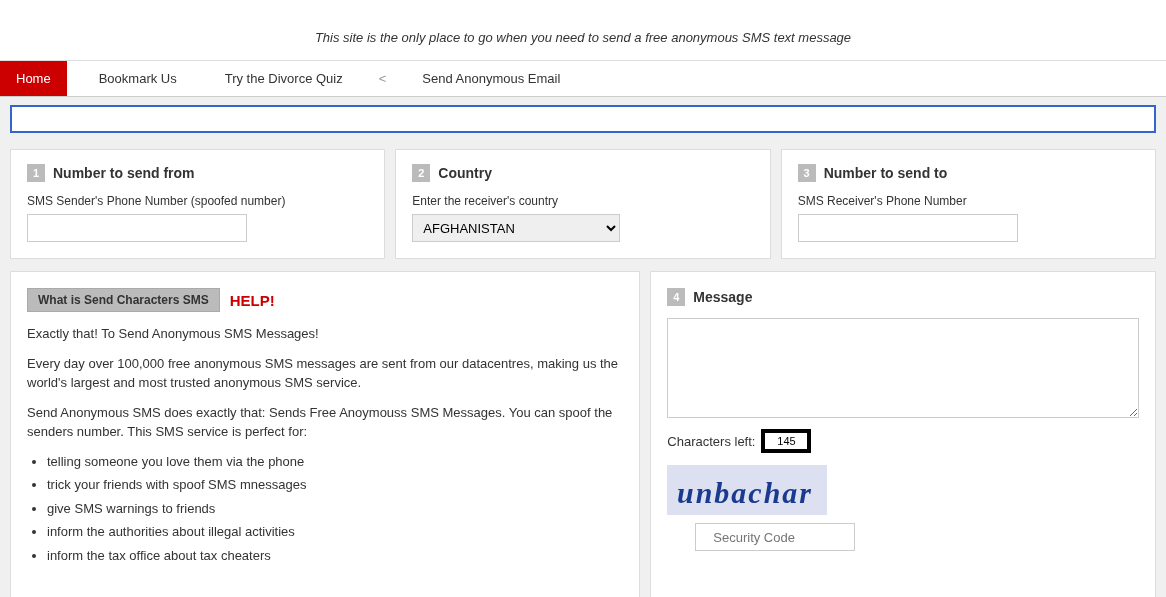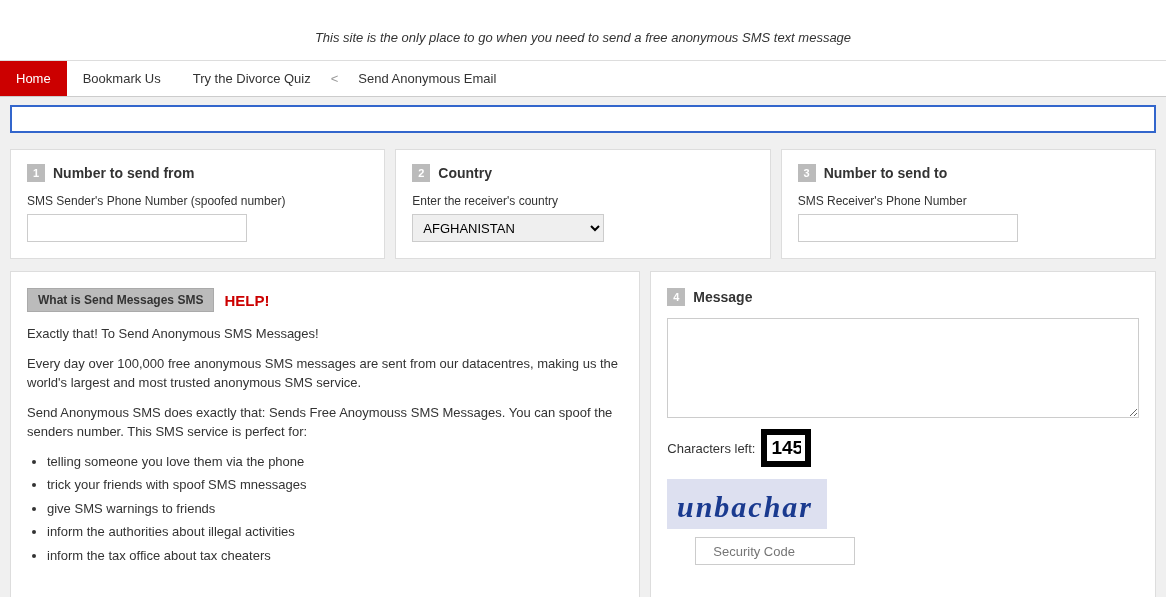--- a/index.html
+++ b/index.html
@@ -4,56 +4,56 @@
   <style>
     * { margin: 0; padding: 0; box-sizing: border-box; }
     body { font-family: Arial, sans-serif; font-size: 13px; background: #f0f0f0; color: #333; }
 
     #header { background: #fff; text-align: center; padding: 20px 10px 15px; border-bottom: 1px solid #ddd; }
     #site-title { font-size: 28px; letter-spacing: 1px; }
     #site-title .send { color: #cc0000; font-weight: bold; }
     #site-title .rest { color: #333; font-weight: bold; }
     #tagline { font-style: italic; font-size: 13px; color: #333; margin-top: 10px; }
 
-    #navbar { background: #fff; border-bottom: 1px solid #ccc; padding: 0; display: flex; align-items: stretch; }
+    #navbar { background: #fff; border-bottom: 1px solid #ccc; padding: 0; display: flex; align-items: stretch; gap: 16px; }
     #navbar a { display: inline-block; padding: 10px 16px; font-size: 13px; text-decoration: none; color: #333; }
     #navbar a.active { background: #cc0000; color: #fff; }
     #navbar .separator { padding: 10px 4px; color: #999; display: flex; align-items: center; }
 
     #search-bar { background: #fff; border: 2px solid #3366cc; margin: 8px 10px; height: 28px; }
 
     #main-content { padding: 8px 10px; }
 
     #step-boxes { display: flex; gap: 10px; margin-bottom: 12px; }
     .step-box { background: #fff; border: 1px solid #ddd; padding: 14px 16px; flex: 1; min-height: 110px; }
     .step-header { display: flex; align-items: center; margin-bottom: 12px; }
     .step-number { background: #bbb; color: #fff; font-size: 11px; font-weight: bold; width: 18px; height: 18px; display: flex; align-items: center; justify-content: center; margin-right: 8px; flex-shrink: 0; }
     .step-title { font-size: 14px; font-weight: bold; color: #333; }
     .step-box label { display: block; font-size: 12px; margin-bottom: 6px; color: #333; }
     .step-box input[type="text"] { border: 1px solid #ccc; padding: 4px 6px; font-size: 13px; width: 100%; max-width: 220px; height: 28px; }
-    .step-box select { border: 1px solid #ccc; padding: 4px 6px; font-size: 13px; width: 192px; height: 28px; }
+    .step-box select { border: 1px solid #ccc; padding: 4px 6px; font-size: 13px; width: 208px; height: 28px; }
 
     #lower-content { display: flex; gap: 10px; }
 
     #info-box { background: #fff; border: 1px solid #ddd; padding: 16px; flex: 0 0 55%; }
     .info-header { display: flex; align-items: center; margin-bottom: 12px; }
     .info-header-btn { background: #bbb; color: #333; border: 1px solid #aaa; padding: 4px 10px; font-size: 12px; margin-right: 10px; font-weight: bold; }
     .info-header-help { color: #cc0000; font-size: 15px; font-weight: bold; }
     .info-box-content p { margin-bottom: 10px; font-size: 13px; line-height: 1.5; }
     .info-box-content ul { margin-left: 20px; margin-bottom: 25px; }
     .info-box-content ul li { margin-bottom: 4px; font-size: 13px; line-height: 1.5; }
 
     #message-box { background: #fff; border: 1px solid #ddd; padding: 16px; flex: 1; }
     .msg-header { display: flex; align-items: center; margin-bottom: 12px; }
     .msg-number { background: #bbb; color: #fff; font-size: 11px; font-weight: bold; width: 18px; height: 18px; display: flex; align-items: center; justify-content: center; margin-right: 8px; flex-shrink: 0; }
     .msg-title { font-size: 14px; font-weight: bold; color: #333; }
     #message-box textarea { width: 100%; height: 100px; border: 1px solid #ccc; padding: 6px; font-size: 13px; resize: vertical; margin-bottom: 8px; }
     #chars-left-row { display: flex; align-items: center; margin-bottom: 12px; font-size: 13px; }
     #chars-left-row span { margin-right: 6px; }
-    #chars-left-input { border: 6px solid #000000; width: 50px; padding: 2px 4px; font-size: 19px; text-align: center; font-weight: bold; }
+    #chars-left-input { border: 4px solid #000000; width: 50px; padding: 2px 4px; font-size: 11px; text-align: center; }
     #captcha-area { margin-bottom: 10px; }
     #captcha-img { background: #e8e8f0; width: 160px; height: 50px; display: flex; align-items: center; justify-content: flex-end; margin-bottom: 8px; overflow: hidden; }
     #captcha-img svg text { font-family: 'Times New Roman', serif; }
     #security-code-input { border: 1px solid #ccc; padding: 4px 17px; font-size: 13px; width: 160px; height: 28px; margin-left: 28px; }
   </style>
 </head>
 <body>
 
 <div id="header">
   <div id="tagline">This site is the only place to go when you need to send a free anonymous SMS text message</div>
@@ -99,21 +99,21 @@
       <label>SMS Receiver's Phone Number</label>
       <input type="text" style="">
     </div>
 
   </div>
 
   <div id="lower-content">
 
     <div id="info-box">
       <div class="info-header">
-        <span class="info-header-btn">What is Send Messages SMS</span>
+        <span class="info-header-btn">What is Send Characters SMS</span>
         <span class="info-header-help">HELP!</span>
       </div>
       <div class="info-box-content">
         <p>Exactly that! To Send Anonymous SMS Messages!</p>
         <p>Every day over 100,000 free anonymous SMS messages are sent from our datacentres, making us the world's largest and most trusted anonymous SMS service.</p>
         <p>Send Anonymous SMS does exactly that: Sends Free Anoymouss SMS Messages. You can spoof the senders number. This SMS service is perfect for:</p>
         <ul id="info-list">
             <li>telling someone you love them via the phone</li>
             <li>trick your friends with spoof SMS mnessages</li>
             <li>give SMS warnings to friends</li>

